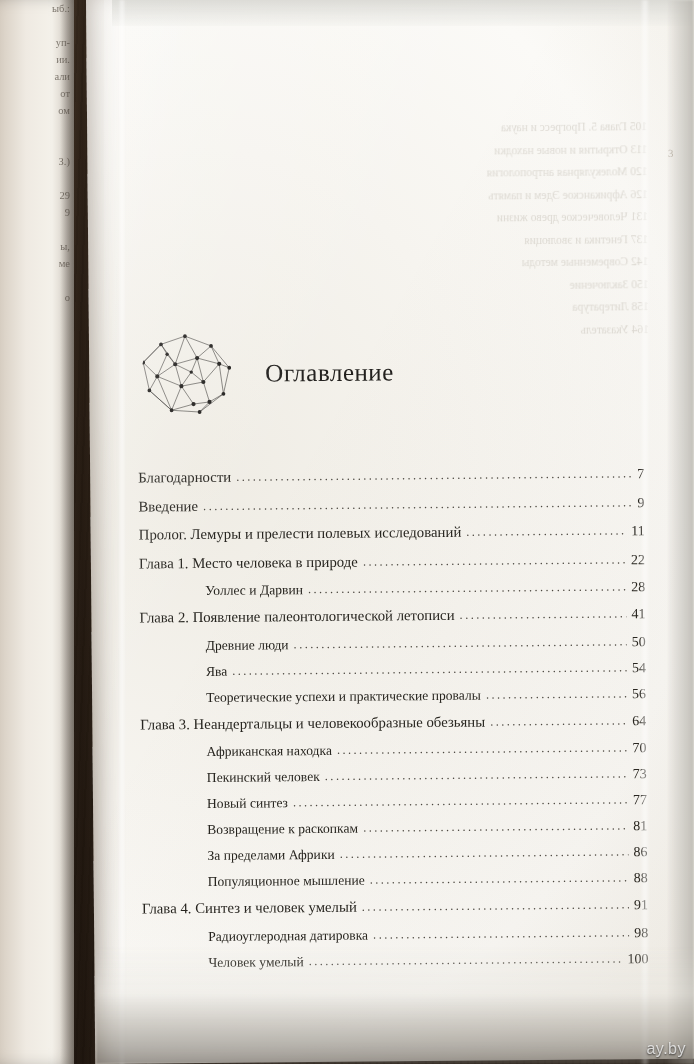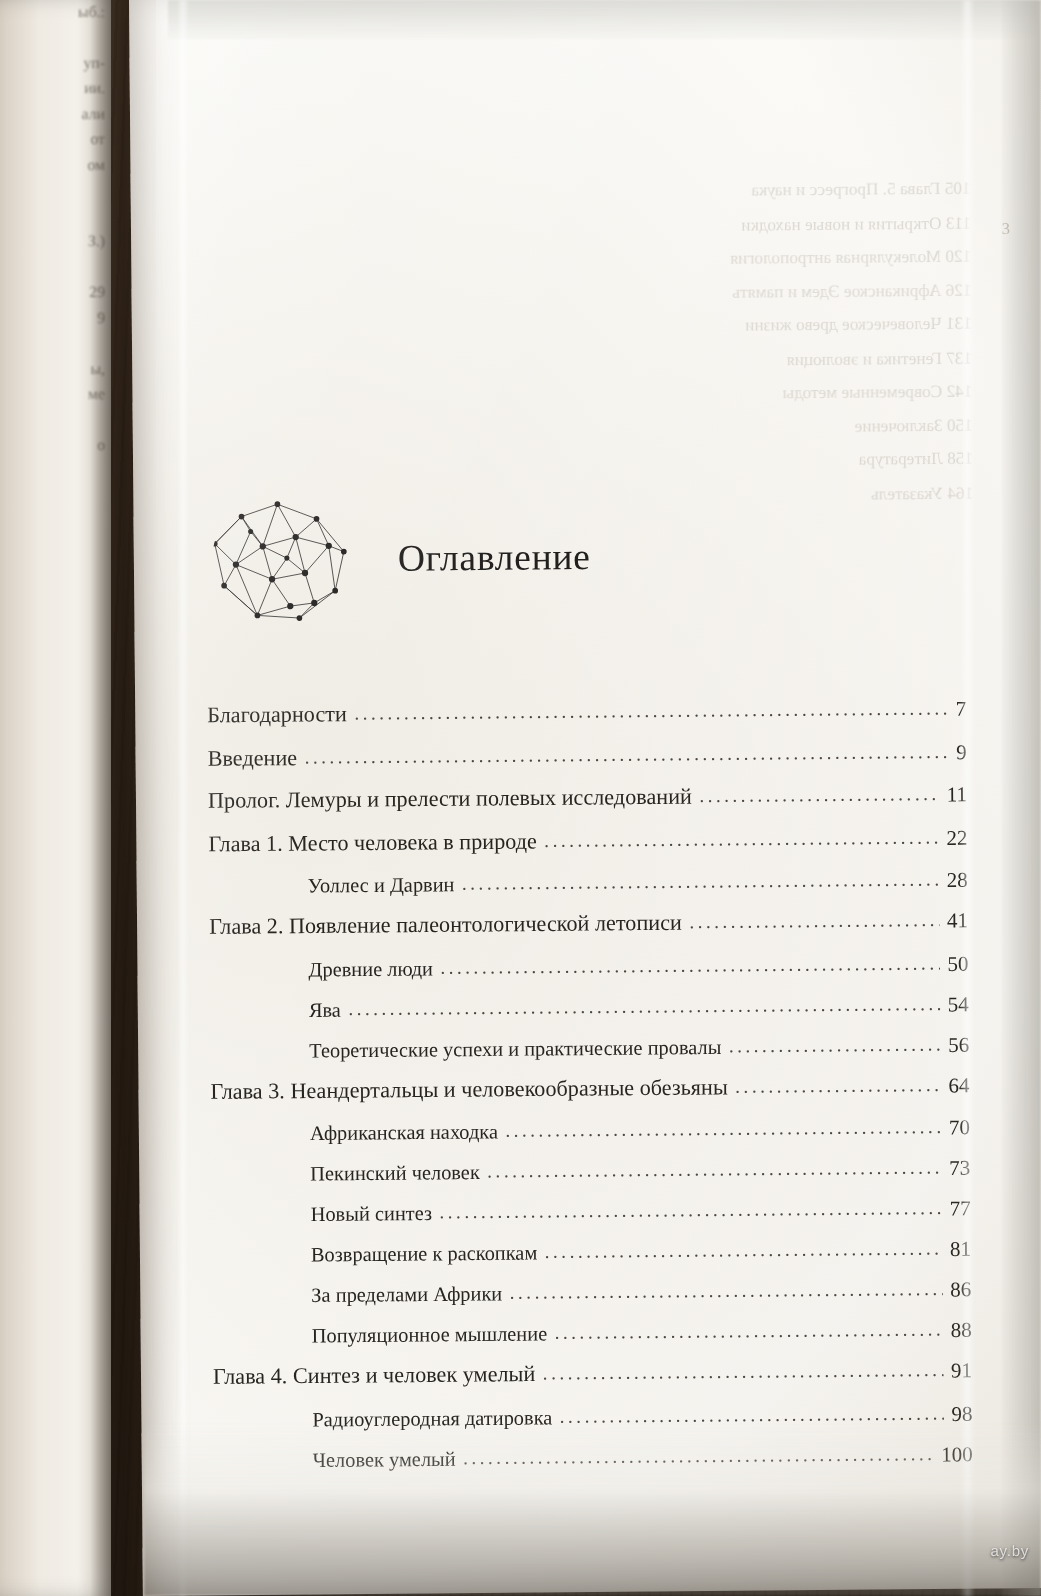--- a/index.html
+++ b/index.html
@@ -215,23 +215,23 @@
     height: 118px;
     background: linear-gradient(180deg, rgba(255,255,255,0.00) 0%, rgba(230,228,222,0.35) 40%, rgba(160,155,146,0.55) 72%, rgba(90,84,76,0.55) 100%);
     filter: blur(0.9px);
     pointer-events: none;
   }
 
   
   .watermark {
     position: absolute;
     right: 8px;
-    bottom: 24px;
+    bottom: 6px;
     font-family: "Liberation Sans", sans-serif;
-    font-size: 10px;
+    font-size: 16px;
     color: rgba(245,245,245,0.80);
     letter-spacing: .5px;
     text-shadow: 0 1px 2px rgba(0,0,0,0.7);
   }
 </style>
 </head>
 <body>
 
 <div class="photo">
   <div class="table-grain"></div>

